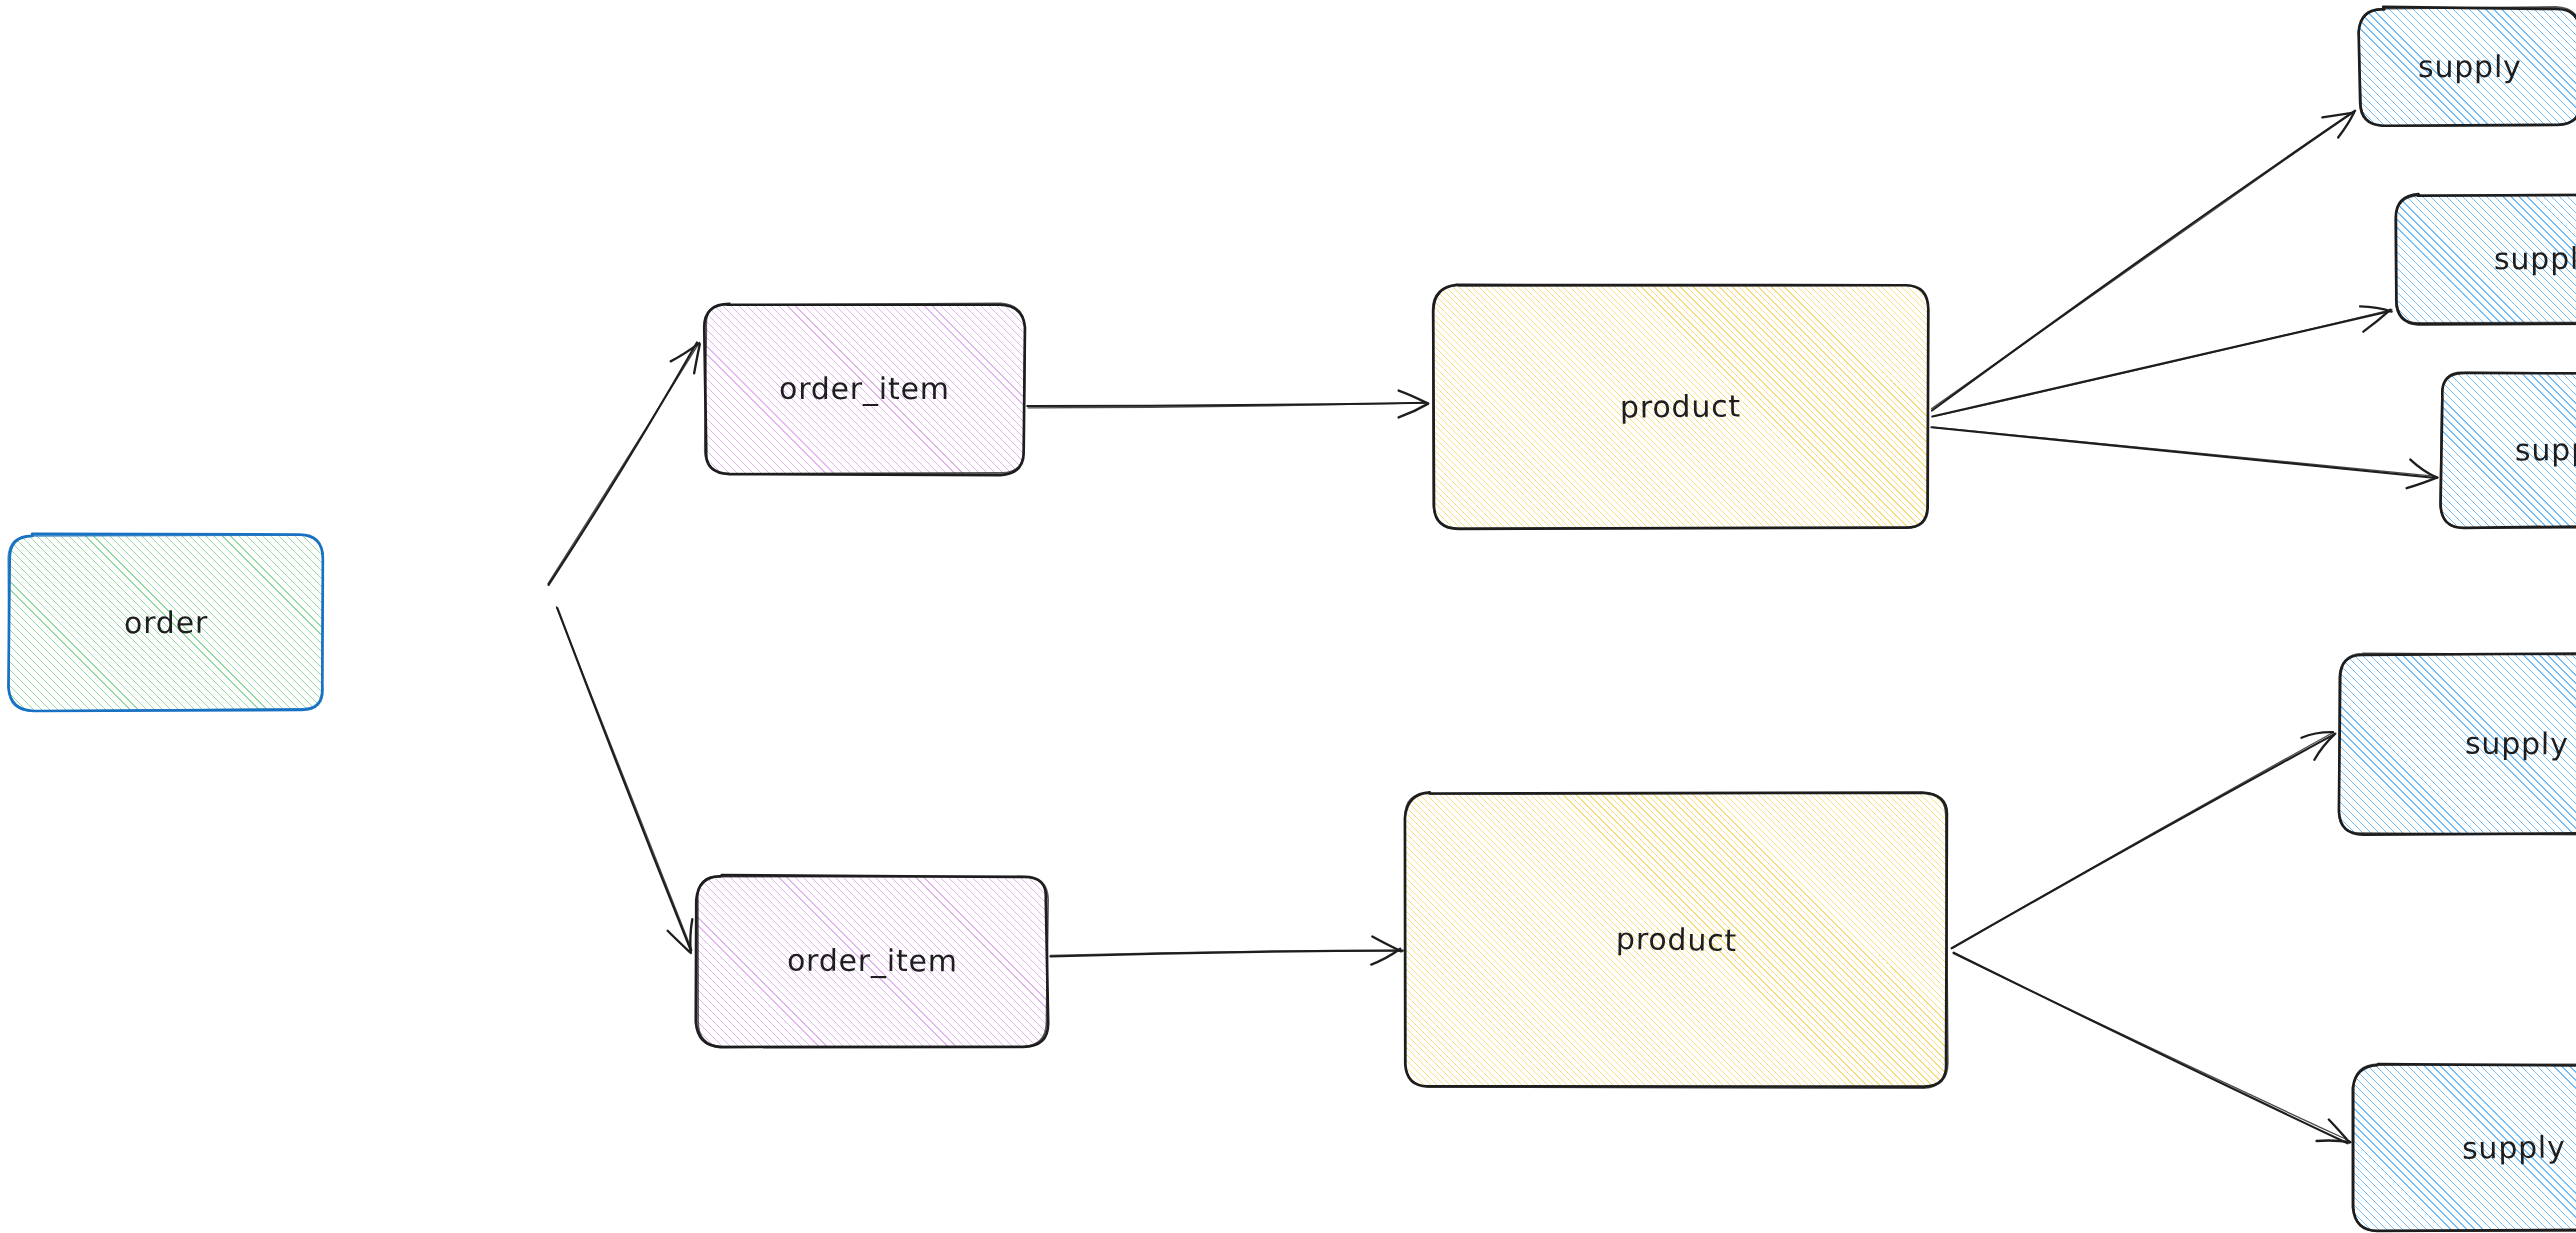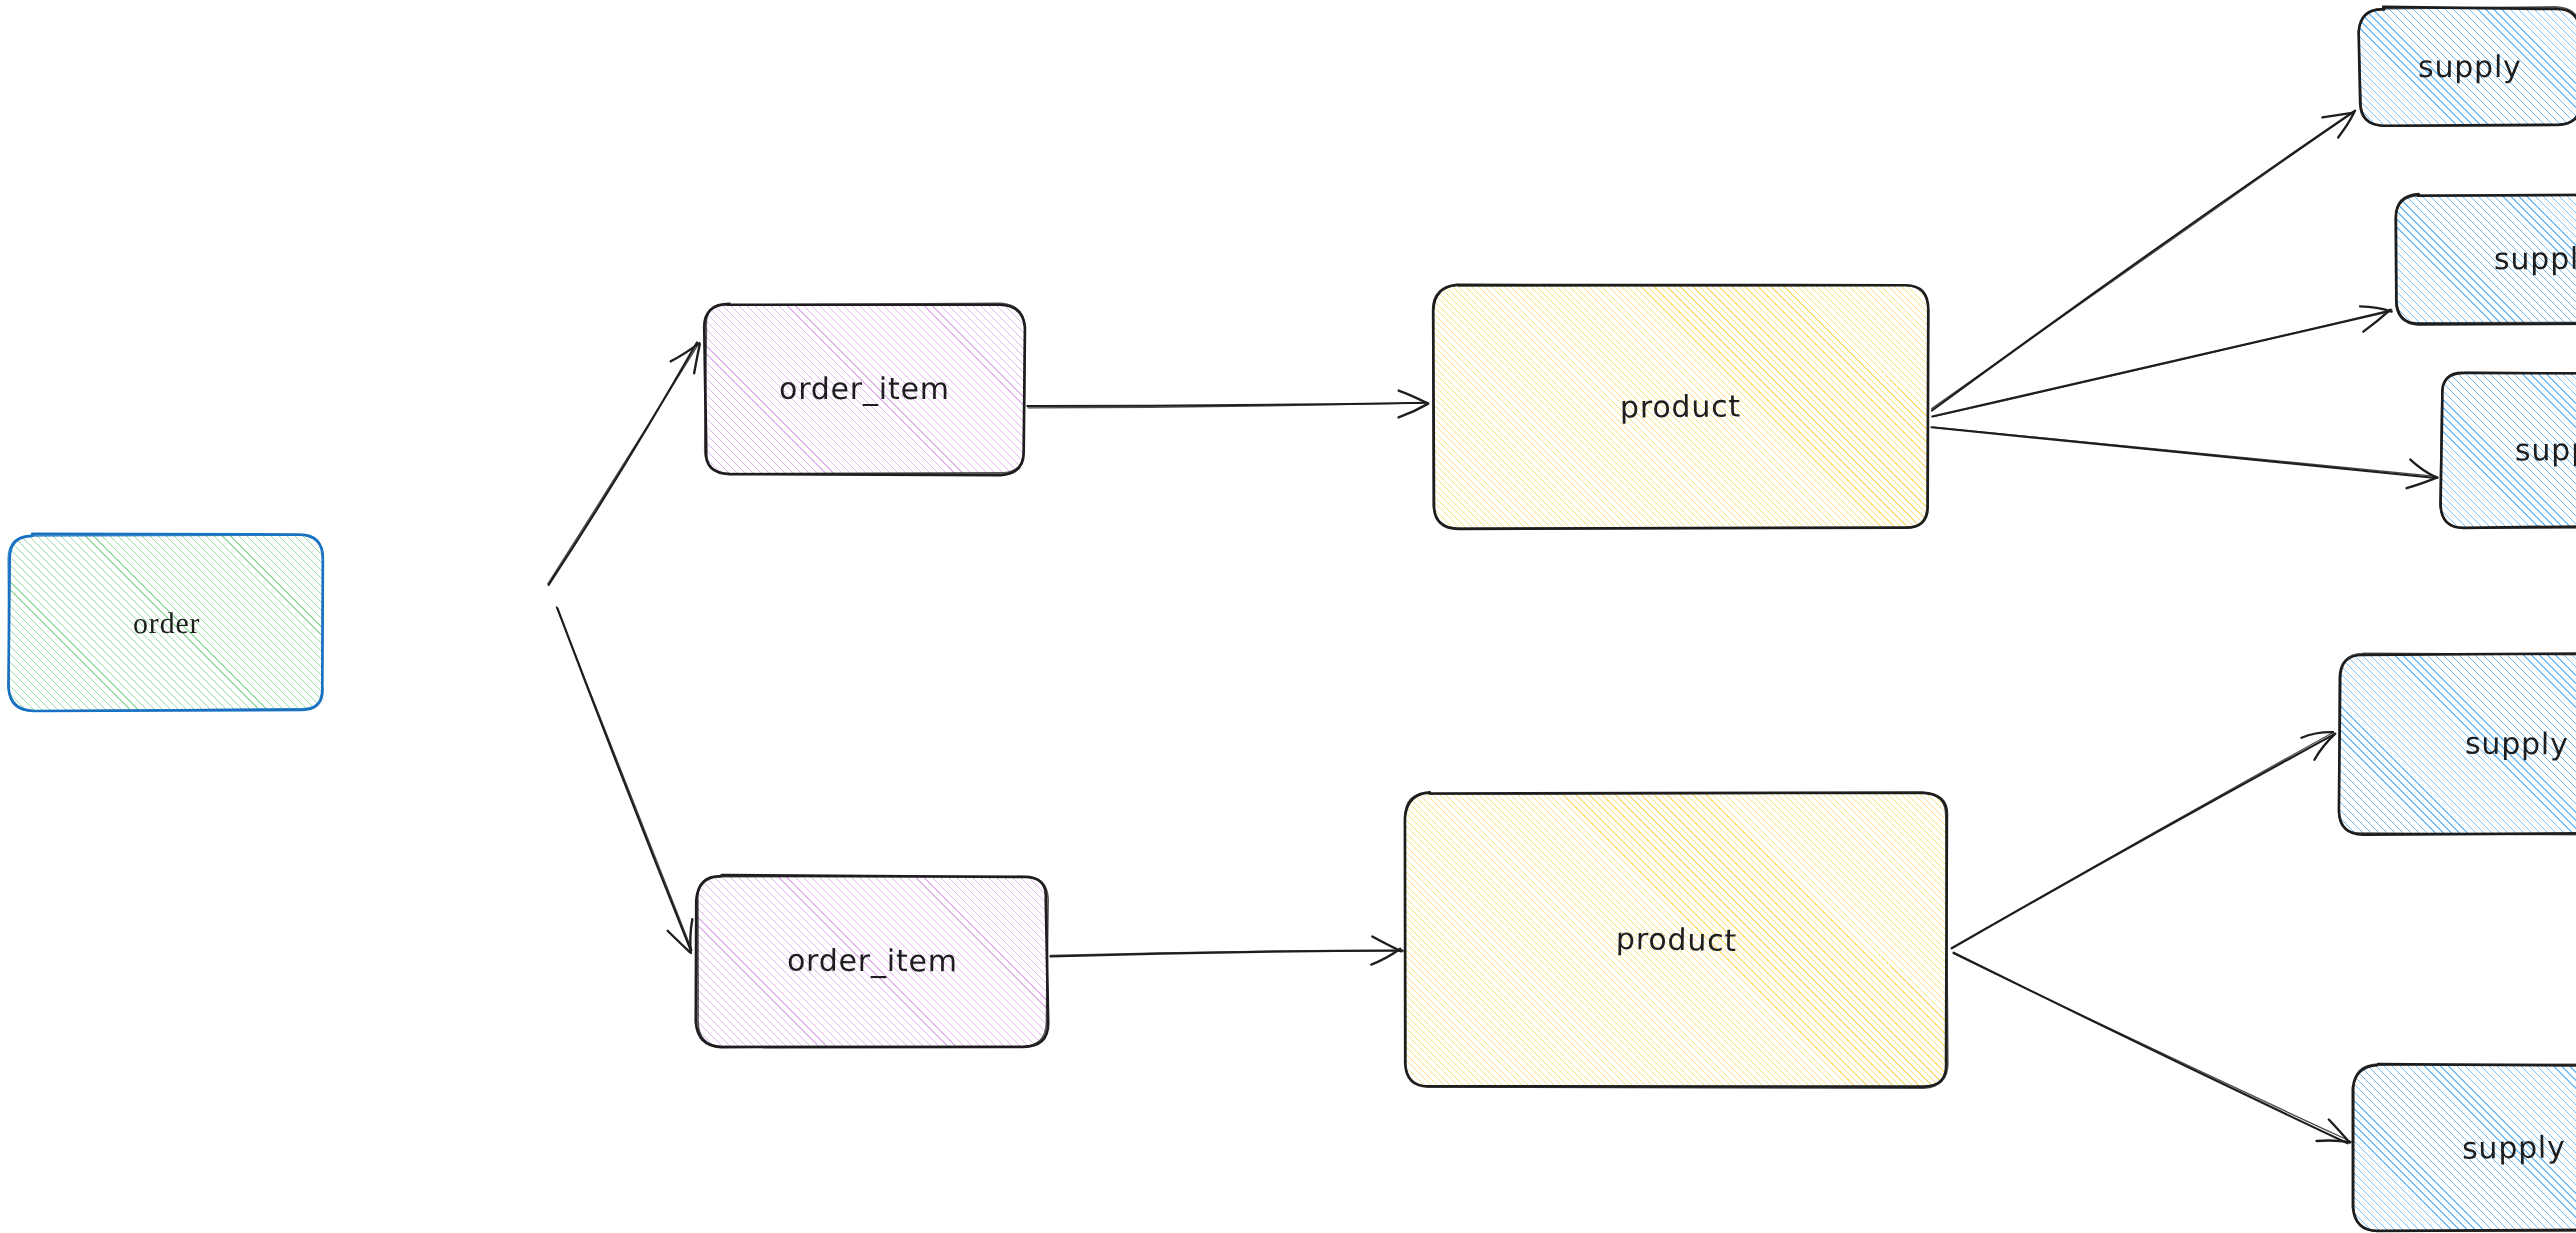--- a/index.html
+++ b/index.html
@@ -161,21 +161,21 @@
     </svg>
   <div id="node-layer">
       <div class="node theme-green" style="left: 9.3px; top: 535px; width: 314px; height: 175px;">
         <div class="hatch"></div>
         <svg class="frame" viewBox="0 0 626 356">
           <g transform="translate(8,8)">
             <path d="M 44.66722102373243 -2.3779026984134237 L 562.2600517873001 -1.066807007075663 Q 610.2313593639207 -2.2949219702253685 609.6141308437167 47.12839570219088 L 608.6442577844691 293.4323070654796 Q 612.4336517357424 341.2258811968499 565.7167831441 339.6551734934818 L 48.01823730683803 341.750395967602 Q 2.399830629769634 340.799536897335 -1.3977142328385797 296.4913659715519 L 1.0655309694192983 44.89026851723449 Q 0.9460363404574043 2.1966039679928704 45.04285030441491 1.5305761356514769" fill="none" stroke="#1971c2" stroke-width="5.2" stroke-linecap="round" stroke-linejoin="round" opacity="1"></path>
             <path d="M 47.60206661420039 1.7164037724567596 L 562.8635290152689 -0.3029443730148228 Q 610.8108312622694 2.0842504523155516 610.1213171017921 47.108456994829915 L 607.5160802841727 296.5688941428293 Q 609.9472574245871 340.26231937541735 563.9611032497888 337.44495182039446 L 47.27272753150795 342.1602140448802 Q -2.2576356886223126 342.173306240874 0.005320502540711836 295.92598490925786 L -1.7197393890096524 43.94855853344713 Q -0.04811169982334198 -0.7292167654862706 47.41501159854932 1.5878562946747319" fill="none" stroke="#1971c2" stroke-width="3.4" stroke-linecap="round" stroke-linejoin="round" opacity="0.75"></path>
           </g>
         </svg>
-        <span class="label" style="transform: rotate(-0.25deg); font-family: Liberation Serif, serif;">order</span>
+        <span class="label" style="transform: rotate(-0.25deg);">order</span>
       </div>
       <div class="node theme-violet" style="left: 705px; top: 304px; width: 319px; height: 170px;">
         <div class="hatch"></div>
         <svg class="frame" viewBox="0 0 636 346">
           <g transform="translate(8,8)">
             <path d="M 43.76880874650963 1.0732301371513076 L 571.8523963453492 1.0427012579714423 Q 618.2803393368052 1.8853867194081595 621.6825907250319 45.167726183760784 L 619.2573545941419 286.4519489788692 Q 619.9483812820857 329.34475636572796 574.592316295203 332.37800870173515 L 47.349437953880724 330.259542895695 Q -0.938530110539184 328.2747349266311 2.2218937061829 285.06461105517326 L -1.7038497920631663 46.00774628045398 Q -2.3669846056806785 -0.3686505188088169 47.270730115785604 -0.5389718046127687" fill="none" stroke="#1e1e1e" stroke-width="5.2" stroke-linecap="round" stroke-linejoin="round" opacity="1"></path>
             <path d="M 45.125589276163645 1.7684111615495808 L 575.5533793468743 -1.590361880785954 Q 619.7670399319227 1.7841581841856982 621.8876026651299 46.36744561333556 L 619.2993309506678 282.586258555011 Q 620.7567777768508 328.1071115497067 575.6536067624826 327.8488976957504 L 46.675313295459055 329.4072194108773 Q 0.7316231743114178 329.93596925853564 -0.65769033341561 284.7886876122042 L 2.2686882995388884 46.192474080432426 Q -1.4103835100356412 -2.432212197702477 46.27417256965962 1.7033092518818143" fill="none" stroke="#1e1e1e" stroke-width="3.4" stroke-linecap="round" stroke-linejoin="round" opacity="0.75"></path>
           </g>
         </svg>
         <span class="label" style="transform: rotate(0.09deg);">order_item</span>

